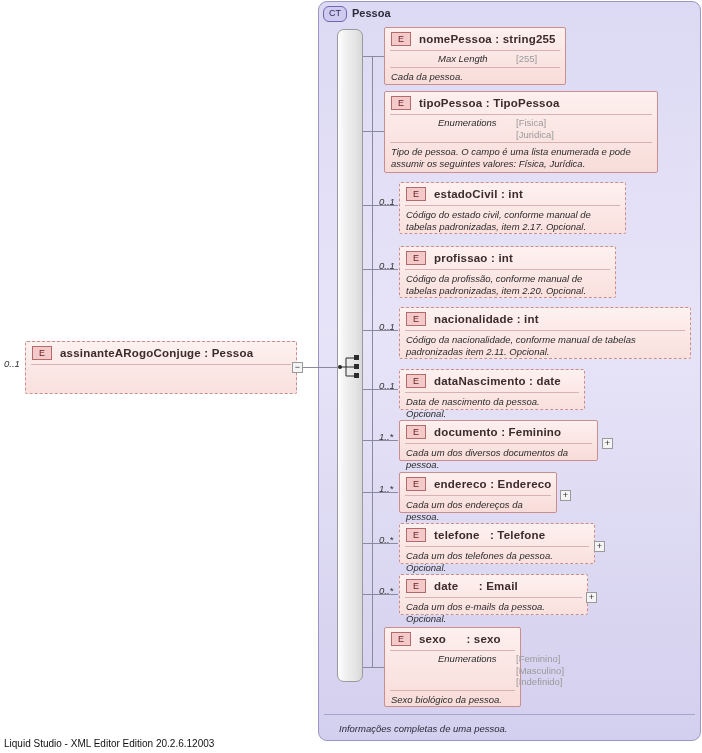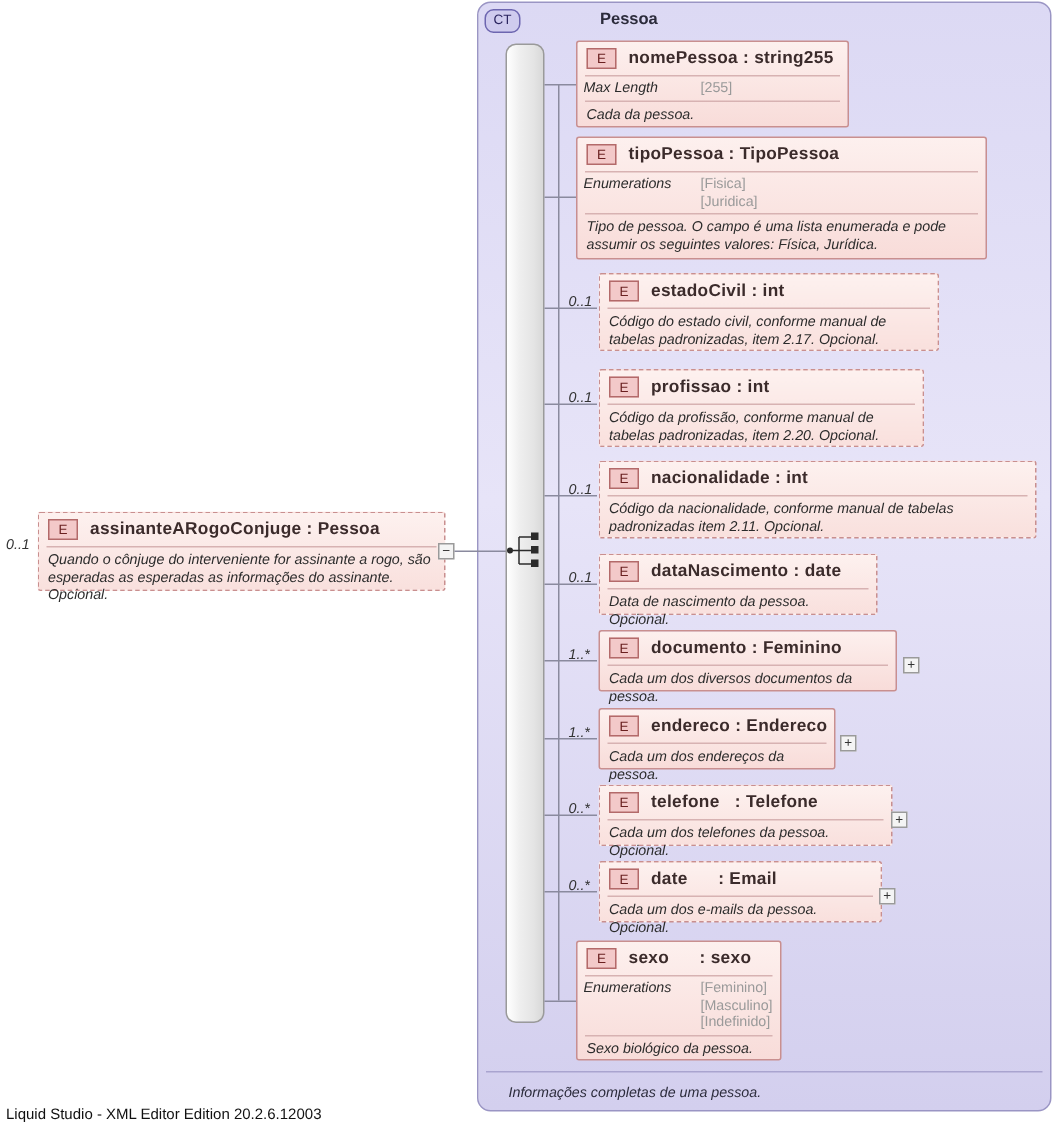--- a/index.html
+++ b/index.html
@@ -46,21 +46,21 @@
     font-family: "Liberation Sans", sans-serif;
   }
   .etitle {
     font-size: 11.5px; font-weight: bold; color: #3b2b2b;
     white-space: pre;
     letter-spacing: .2px;
   }
   .sepline { height: 1px; background: #d7b2b2; margin: 0 5px; }
   .facetrow {
     display: flex; font-size: 9.5px; font-style: italic;
-    padding: 2px 4px; color: #2b2b2b; gap: 6px;
+    padding: 2px 10px; color: #2b2b2b; gap: 6px; margin-left: 43px;
   }
   .facetname { width: 72px; flex: 0 0 auto; font-style: italic; }
   .facetvals { color: #9a9a9a; font-style: normal; line-height: 11.5px; white-space: pre-line; }
   .annot {
     font-size: 9.5px; font-style: italic; color: #2b2b2b;
     padding: 3px 6px 4px 6px; line-height: 11.5px;
   }
 
   
   .card {
@@ -121,33 +121,32 @@
     white-space: nowrap;
   }
 </style>
 </head>
 <body>
 
 <div id="root">
 
   <div class="ctbox" style="left:318px; top:1px; width:383px; height:740px;"></div>
   <div class="ctbadge" style="left:323px; top:6px;">CT</div>
-  <div class="cttitle" style="left:352px; top:7px;margin-left:48px;">Pessoa</div>
+  <div class="cttitle" style="left:352px; top:7px;">Pessoa</div>
   <div class="ctfootline" style="left:324px; top:714px; width:371px;"></div>
   <div class="ctfoot" style="left:324px; top:723px;margin-left:15px;">Informações completas de uma pessoa.</div>
 
   <div class="card" style="left:4px; top:358px;">0..1</div>
 
   <div class="elembox dashed" style="left:25px; top:341px; width:272px; height:53px;">
     <div class="titlerow">
       <span class="eicon">E</span>
       <span class="etitle">assinanteARogoConjuge : Pessoa</span>
     </div>
     <div class="sepline"></div>
-    <div class="annot">Quando o cônjuge do interveniente for assinante a rogo, são esperadas as esperadas as informações do assinante. Opcional.</div>
   </div>
   <div class="toggle" style="left:292px; top:362px;">−</div>
 
   <div class="hline" style="left:303px; top:367px; width:38px;"></div>
 
   <div class="seqbar" style="left:337px; top:29px; width:26px; height:653px;"></div>
   <svg class="seqicon" width="28" height="26" style="left:337px; top:354px;">
     <line x1="2" y1="13" x2="9" y2="13" stroke="#2b2b2b" stroke-width="1"></line>
     <circle cx="3" cy="13" r="2" fill="#2b2b2b"></circle>
     <line x1="9" y1="4" x2="9" y2="22" stroke="#2b2b2b" stroke-width="1"></line>

